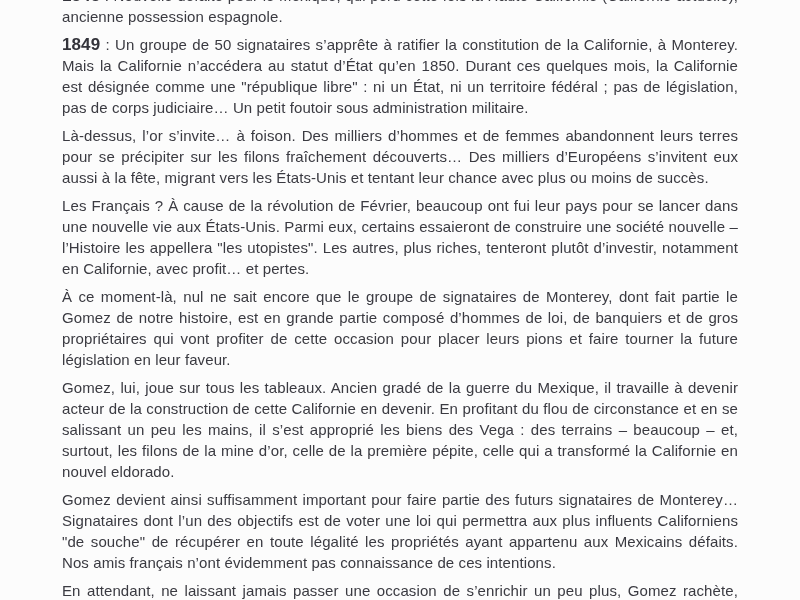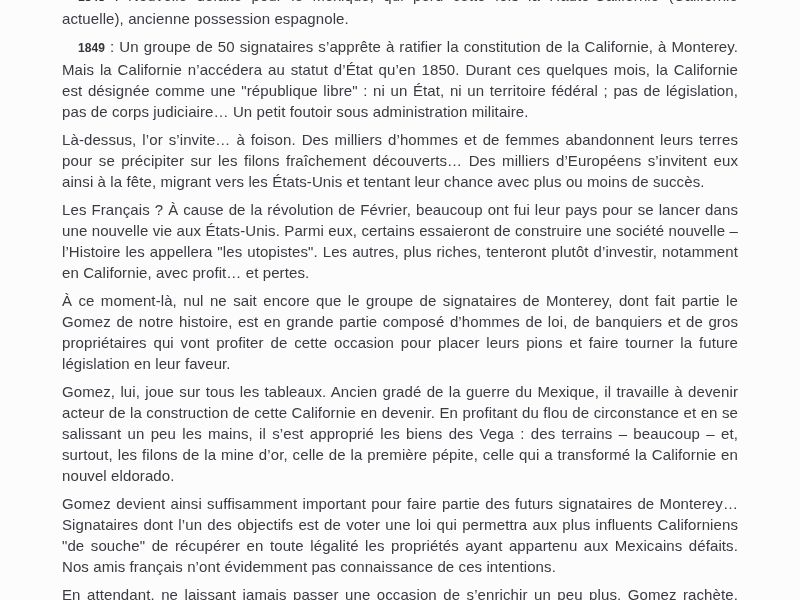--- a/index.html
+++ b/index.html
@@ -29,36 +29,35 @@
     font-family: "Liberation Sans", "DejaVu Sans", sans-serif;
     font-size: 15px;
     line-height: 21px;
     color: #3a3a41;
     text-align: justify;
     margin: 0 0 7px 0;
     letter-spacing: 0.1px;
   }
   p.para b.year {
     font-weight: 700;
-    font-size: 12px;
+    font-size: 17px;
     color: #34343b;
-    margin-left: 16px;
   }
 </style>
 </head>
 <body>
 
 <div class="page">
   <div class="content">
 
     <p class="para"><b class="year">1848</b><span> : Nouvelle défaite pour le Mexique, qui perd cette fois la Haute-Californie (Californie actuelle), ancienne possession espagnole.</span></p>
 
     <p class="para"><b class="year">1849</b><span> : Un groupe de 50 signataires s’apprête à ratifier la constitution de la Californie, à Monterey. Mais la Californie n’accédera au statut d’État qu’en 1850. Durant ces quelques mois, la Californie est désignée comme une "république libre" : ni un État, ni un territoire fédéral ; pas de législation, pas de corps judiciaire… Un petit foutoir sous administration militaire.</span></p>
 
-    <p class="para"><span>Là-dessus, l’or s’invite… à foison. Des milliers d’hommes et de femmes abandonnent leurs terres pour se précipiter sur les filons fraîchement découverts… Des milliers d’Européens s’invitent eux ainsi à la fête, migrant vers les États-Unis et tentant leur chance avec plus ou moins de succès.</span></p>
+    <p class="para"><span>Là-dessus, l’or s’invite… à foison. Des milliers d’hommes et de femmes abandonnent leurs terres pour se précipiter sur les filons fraîchement découverts… Des milliers d’Européens s’invitent eux aussi à la fête, migrant vers les États-Unis et tentant leur chance avec plus ou moins de succès.</span></p>
 
     <p class="para"><span>Les Français ? À cause de la révolution de Février, beaucoup ont fui leur pays pour se lancer dans une nouvelle vie aux États-Unis. Parmi eux, certains essaieront de construire une société nouvelle – l’Histoire les appellera "les utopistes". Les autres, plus riches, tenteront plutôt d’investir, notamment en Californie, avec profit… et pertes.</span></p>
 
     <p class="para"><span>À ce moment-là, nul ne sait encore que le groupe de signataires de Monterey, dont fait partie le Gomez de notre histoire, est en grande partie composé d’hommes de loi, de banquiers et de gros propriétaires qui vont profiter de cette occasion pour placer leurs pions et faire tourner la future législation en leur faveur.</span></p>
 
     <p class="para"><span>Gomez, lui, joue sur tous les tableaux. Ancien gradé de la guerre du Mexique, il travaille à devenir acteur de la construction de cette Californie en devenir. En profitant du flou de circonstance et en se salissant un peu les mains, il s’est approprié les biens des Vega : des terrains – beaucoup – et, surtout, les filons de la mine d’or, celle de la première pépite, celle qui a transformé la Californie en nouvel eldorado.</span></p>
 
     <p class="para"><span>Gomez devient ainsi suffisamment important pour faire partie des futurs signataires de Monterey… Signataires dont l’un des objectifs est de voter une loi qui permettra aux plus influents Californiens "de souche" de récupérer en toute légalité les propriétés ayant appartenu aux Mexicains défaits. Nos amis français n’ont évidemment pas connaissance de ces intentions.</span></p>
 
     <p class="para"><span>En attendant, ne laissant jamais passer une occasion de s’enrichir un peu plus, Gomez rachète, pour des sommes dérisoires, les terres de ses voisins lessivés par des années de conflit… quand</span></p>

